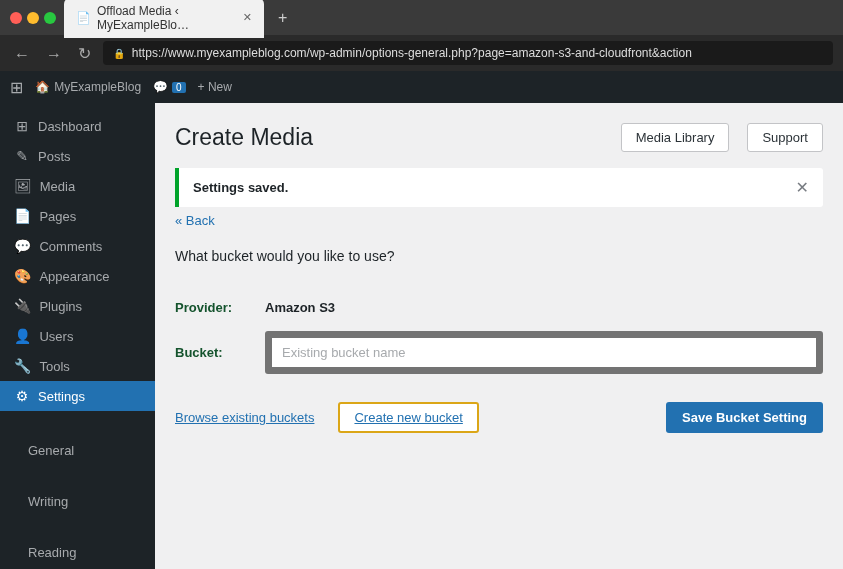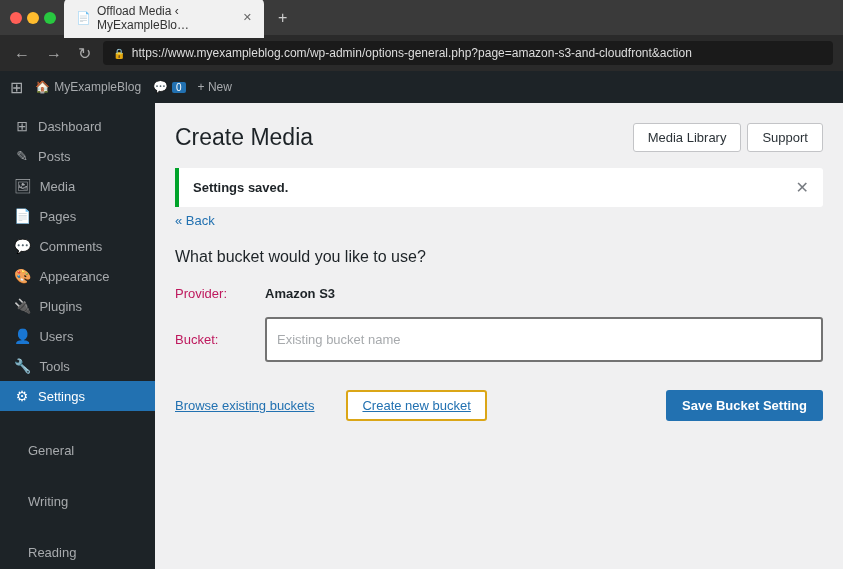--- a/index.html
+++ b/index.html
@@ -30,40 +30,40 @@
     .sidebar-item.active { background: #2271b1; color: #fff; }
     .sidebar-icon { font-size: 14px; min-width: 16px; text-align: center; }
     .sidebar-sub { padding: 4px 10px 4px 28px; color: #a7aaad; font-size: 13px; cursor: pointer; margin-top: 28px; }
 
     
     .main-content { flex: 1; background: #f0f0f1; overflow-y: auto; padding: 20px; }
 
     
     .page-header { display: flex; align-items: center; justify-content: space-between; margin-bottom: 16px; }
     .page-title { font-size: 23px; font-weight: 400; color: #1d2327; }
-    .header-buttons { display: flex; gap: 6px; }
+    .header-buttons { display: flex; gap: 18px; }
     .header-btn { background: white; border: 1px solid #c3c4c7; border-radius: 3px; padding: 6px 14px; font-size: 13px; color: #2c3338; cursor: pointer; }
 
     
     .notice-success { background: white; border-left: 4px solid #00a32a; padding: 10px 14px; margin-bottom: 6px; display: flex; align-items: center; justify-content: space-between; border-radius: 0 3px 3px 0; }
     .notice-text { font-weight: 600; font-size: 13px; color: #1d2327; }
     .notice-close { color: #787c82; cursor: pointer; font-size: 16px; background: none; border: none; }
 
     
     .back-link { color: #2271b1; text-decoration: none; font-size: 13px; display: inline-block; margin-bottom: 20px; }
-    .bucket-question { font-size: 16px; color: #1d2327; margin-bottom: 20px; }
+    .bucket-question { font-size: 14px; color: #1d2327; margin-bottom: 36px; }
 
     .form-row { display: flex; align-items: center; margin-bottom: 16px; }
-    .form-label { width: 90px; color: #be185d; font-size: 13px; font-weight: 400; }
+    .form-label { width: 90px; color: #14532d; font-size: 13px; font-weight: 700; }
     .form-value { font-weight: 700; font-size: 13px; color: #1d2327; }
-    .form-input { flex: 1; border: 2px solid #737373; border-radius: 3px; padding: 13px 10px; font-size: 13px; color: #2c3338; background: white; }
+    .form-input { flex: 1; border: 7px solid #737373; border-radius: 3px; padding: 7px 10px; font-size: 13px; color: #2c3338; background: white; }
     .form-input::placeholder { color: #a7aaad; }
 
     .actions-row { display: flex; align-items: center; justify-content: space-between; padding: 12px 0 4px; }
-    .left-actions { display: flex; gap: 32px; align-items: center; }
+    .left-actions { display: flex; gap: 24px; align-items: center; }
     .text-link { color: #2271b1; text-decoration: underline; font-size: 13px; cursor: pointer; background: none; border: none; }
     .create-new-btn { border: 2px solid #dba617; border-radius: 3px; padding: 6px 14px; background: white; color: #2271b1; font-size: 13px; cursor: pointer; text-decoration: underline; }
     .save-btn { background: #2271b1; color: white; border: none; border-radius: 3px; padding: 8px 16px; font-size: 13px; cursor: pointer; font-weight: 600; }
 
     .admin-wrapper { display: flex; flex-direction: column; height: 498px; }
     .admin-top-bar { background: #1d2327; height: 32px; display: flex; align-items: center; padding: 0 10px; gap: 12px; }
     .admin-body { display: flex; flex: 1; overflow: hidden; }
   </style>
 </head>
 <body>

